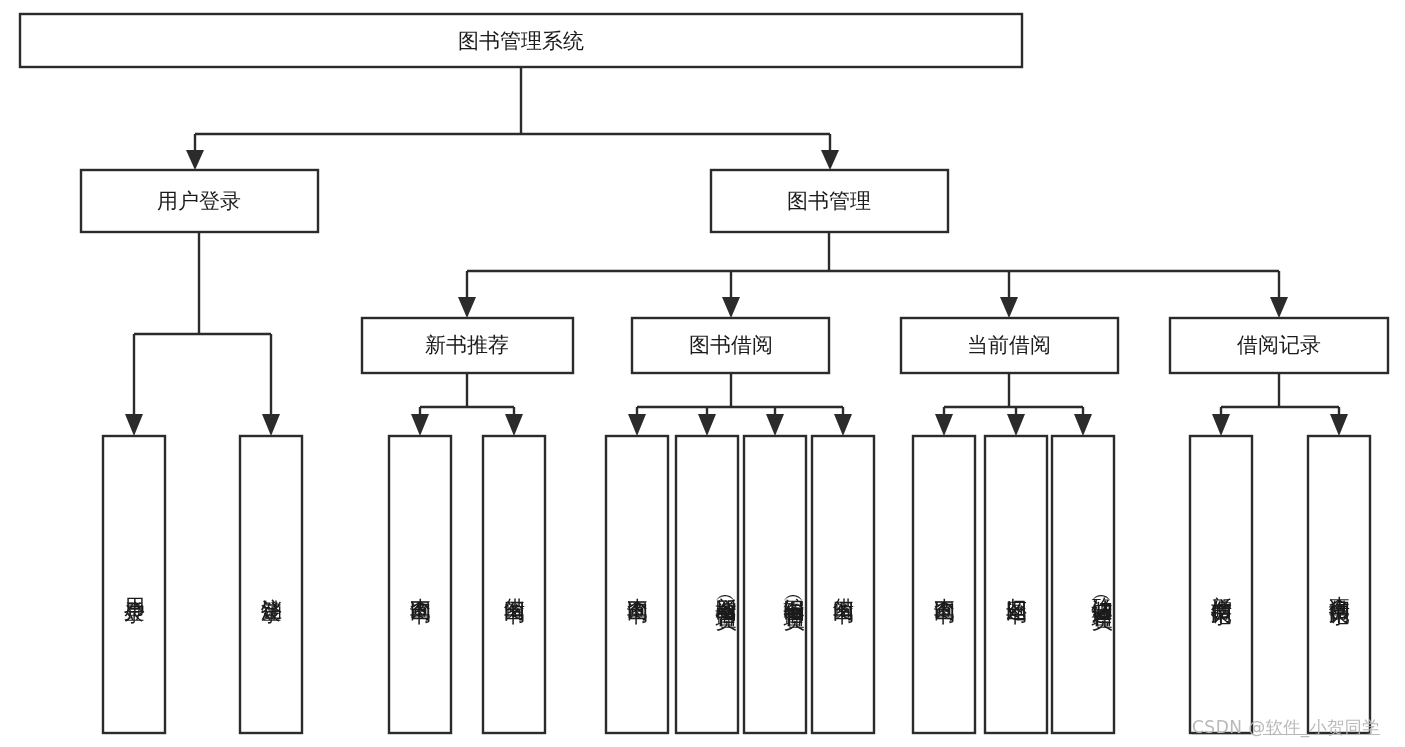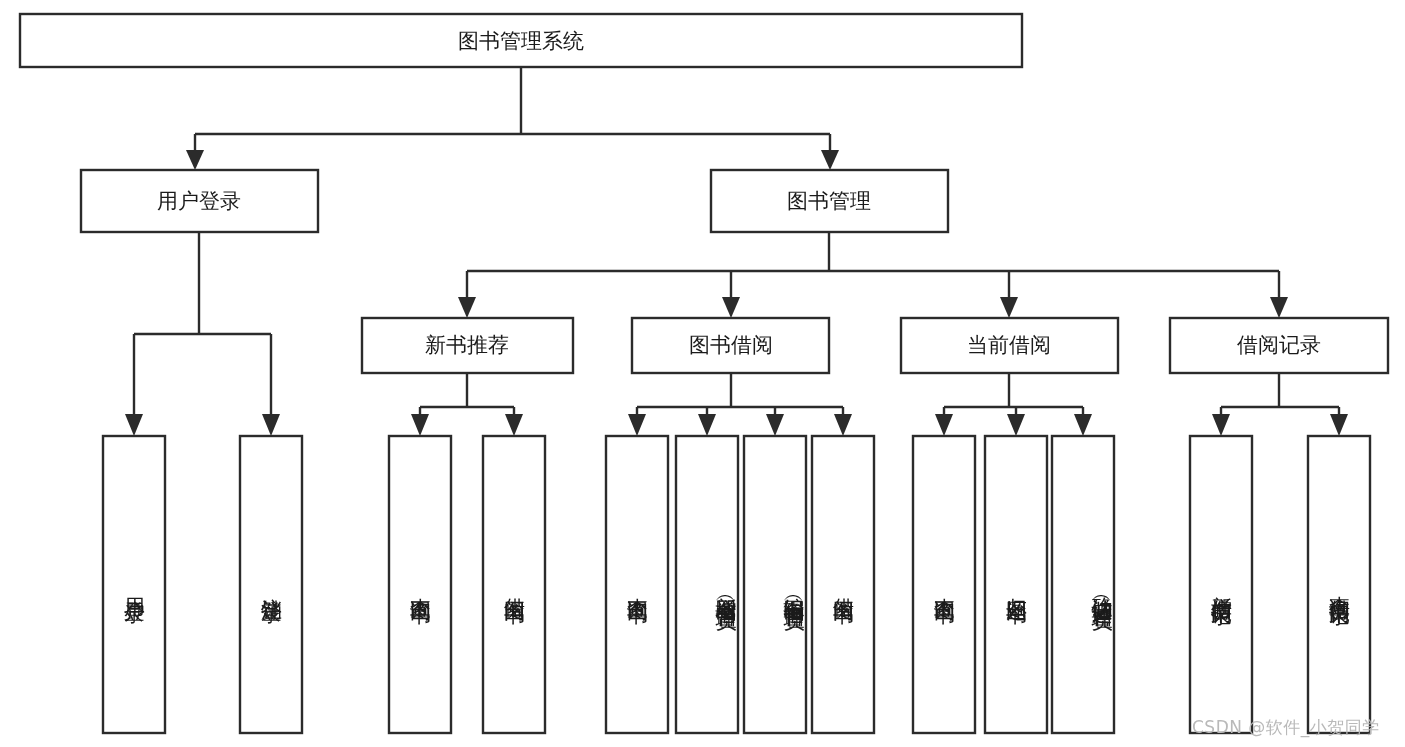--- a/index.html
+++ b/index.html
@@ -211,15 +211,15 @@
   <div class="node-label-v" style="left:606px; top:436px; width:62px; height:297px; display:flex; align-items:center; justify-content:center;">查询图书</div>
   <div class="node-label-v" style="left:676px; top:436px; width:62px; height:297px; display:flex; align-items:flex-start; justify-content:center; padding-top:8px; box-sizing:border-box;">新增图书（管理员）</div>
   <div class="node-label-v" style="left:744px; top:436px; width:62px; height:297px; display:flex; align-items:flex-start; justify-content:center; padding-top:8px; box-sizing:border-box;">编辑图书（管理员）</div>
   <div class="node-label-v" style="left:812px; top:436px; width:62px; height:297px; display:flex; align-items:center; justify-content:center;">借阅图书</div>
   <div class="node-label-v" style="left:913px; top:436px; width:62px; height:297px; display:flex; align-items:center; justify-content:center;">查询图书</div>
   <div class="node-label-v" style="left:985px; top:436px; width:62px; height:297px; display:flex; align-items:center; justify-content:center;">归还图书</div>
   <div class="node-label-v" style="left:1052px; top:436px; width:62px; height:297px; display:flex; align-items:flex-start; justify-content:center; padding-top:8px; box-sizing:border-box;">确认归还（管理员）</div>
   <div class="node-label-v" style="left:1190px; top:436px; width:62px; height:297px; display:flex; align-items:center; justify-content:center;">新增借阅记录</div>
   <div class="node-label-v" style="left:1308px; top:436px; width:62px; height:297px; display:flex; align-items:center; justify-content:center;">查询借阅记录</div>
 
-  <div class="watermark" style="left:1192px; top:716px;">CSDN @软件_小贺同学</div>
+  <div class="watermark" style="left:1192px; top:716px;text-decoration:underline;">CSDN @软件_小贺同学</div>
 
 </div>
 
 </body></html>

